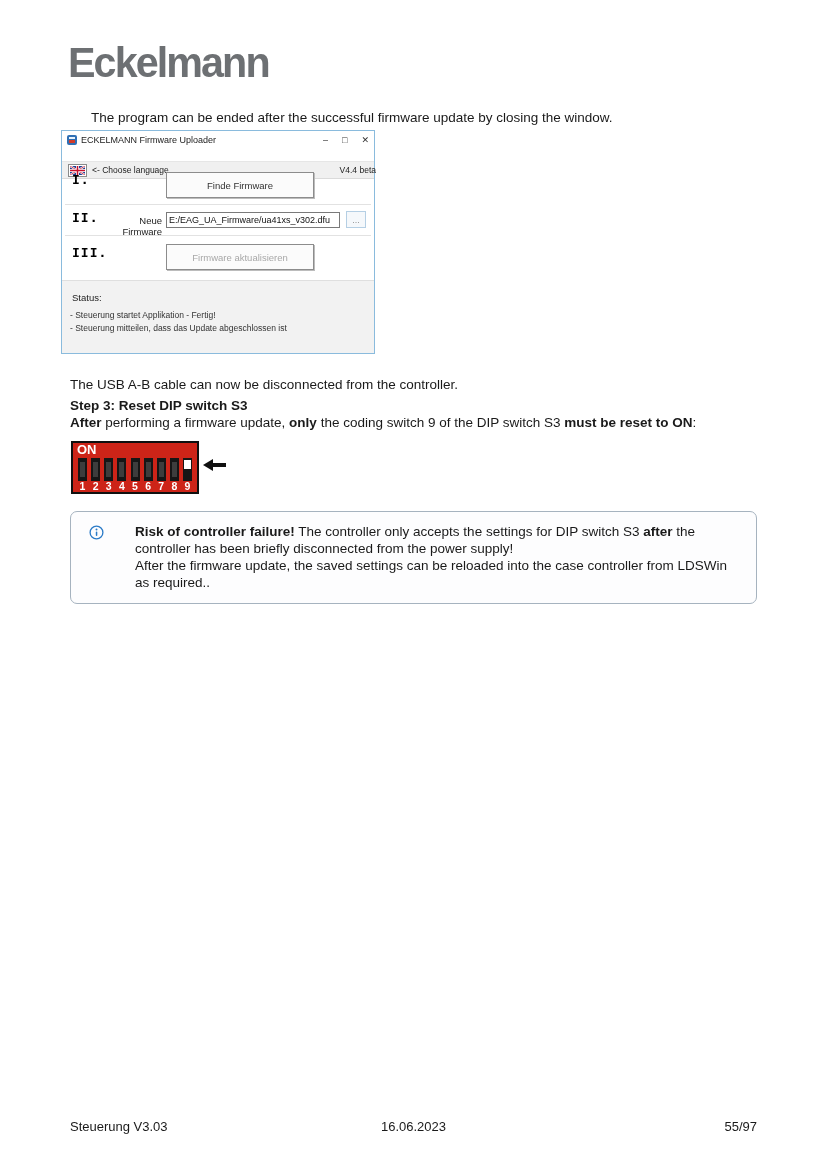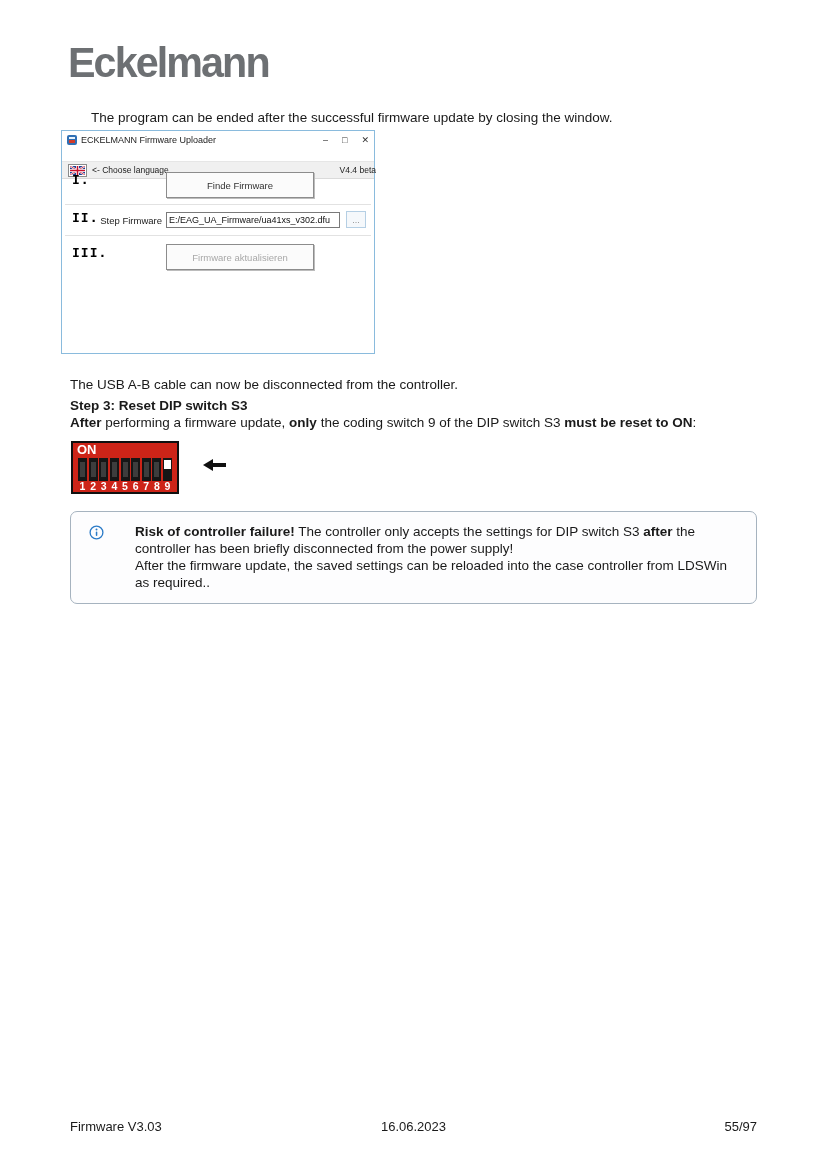--- a/index.html
+++ b/index.html
@@ -45,21 +45,21 @@
   .browse-btn{position:absolute;left:284px;top:44px;width:20px;height:17px;background:#f5f8fb;
               border:1px solid #b5cfe4;box-sizing:border-box;display:flex;align-items:center;
               justify-content:center;font-size:9px;color:#909090;}
   .status{position:absolute;left:0;right:0;top:113px;bottom:0;background:#f2f2f2;
           border-top:1px solid #dfdfdf;}
   .status-heading{position:absolute;left:10px;top:11px;font-size:9.5px;color:#222;}
   .status-line1{position:absolute;left:8px;top:29px;font-size:8.5px;color:#333;white-space:nowrap;}
   .status-line2{position:absolute;left:8px;top:42px;font-size:8.5px;color:#333;white-space:nowrap;}
 
   
-  .dip{position:absolute;left:71px;top:441px;width:108px;height:53px;background:#cd2418;
+  .dip{position:absolute;left:71px;top:441px;width:128px;height:53px;background:#cd2418;
        border:2px solid #101010;box-sizing:border-box;}
   .dip-on{position:absolute;left:4px;top:-1px;font-size:13px;font-weight:bold;color:#fff;}
   .dip-slots{position:absolute;left:5px;right:5px;top:15px;display:flex;justify-content:space-between;}
   .slot{width:9px;height:23px;background:#161616;position:relative;}
   .handle{position:absolute;left:2px;right:2px;top:4px;bottom:4px;background:#3d3d3d;}
   .handle.on{left:1px;right:1px;top:2px;bottom:auto;height:9px;background:#ffffff;}
   .dip-nums{position:absolute;left:5px;right:5px;bottom:0;display:flex;justify-content:space-between;
             color:#fff;font-weight:bold;font-size:10.5px;}
   .dip-nums span{width:9px;text-align:center;}
   .dip-arrow{position:absolute;left:203px;top:459px;width:24px;height:12px;}
@@ -116,29 +116,34 @@
       <span class="langlabel">&lt;- Choose language</span>
       <span class="version">V4.4 beta</span>
     </div>
     <div class="winbody">
       <span class="numeral" style="top:5px">I.</span>
       <div class="wbtn" style="top:5px">Finde Firmware</div>
 
       <div class="sep" style="top:37px"></div>
 
       <span class="numeral" style="top:43px">II.</span>
-      <span class="field-label" style="top:48px">Step Firmware</span>
+      <span class="field-label" style="top:48px">Neue Firmware</span>
       <input class="path-input" value="E:/EAG_UA_Firmware/ua41xs_v302.dfu" style="">
       <div class="browse-btn">...</div>
 
       <div class="sep" style="top:68px"></div>
 
       <span class="numeral" style="top:78px">III.</span>
       <div class="wbtn disabled" style="top:77px">Firmware aktualisieren</div>
 
+      <div class="status">
+        <span class="status-heading">Status:</span>
+        <span class="status-line1">- Steuerung startet Applikation - Fertig!</span>
+        <span class="status-line2">- Steuerung mitteilen, dass das Update abgeschlossen ist</span>
+      </div>
     </div>
   </div>
 
   <p class="bodytext usb-note">The USB A-B cable can now be disconnected from the controller.</p>
 
   <p class="bodytext step3-heading">Step 3: Reset DIP switch S3</p>
 
   <p class="bodytext step3-line"><b>After</b><span> performing a firmware update, </span><b>only</b><span> the coding switch 9 of the DIP switch S3 </span><b>must be reset to ON</b><span>:</span></p>
 
   <div class="dip">
@@ -191,17 +196,17 @@
 
   <div class="infobox">
     <svg class="info-icon" width="15" height="15" viewBox="0 0 15 15">
       <circle cx="7.5" cy="7.5" r="6.4" fill="none" stroke="#2a7ac7" stroke-width="1.3"></circle>
       <circle cx="7.5" cy="4.4" r="1" fill="#2a7ac7"></circle>
       <rect x="6.8" y="6.4" width="1.5" height="4.6" rx="0.7" fill="#2a7ac7"></rect>
     </svg>
     <p class="info-text"><b>Risk of controller failure!</b><span> The controller only accepts the settings for DIP switch S3 </span><b>after</b><span> the controller has been briefly disconnected from the power supply!</span><br><span>After the firmware update, the saved settings can be reloaded into the case controller from LDSWin as required..</span></p>
   </div>
 
-  <span class="footer-left">Firmware V3.03</span>
+  <span class="footer-left">Steuerung V3.03</span>
   <span class="footer-center">16.06.2023</span>
   <span class="footer-right">55/97</span>
 
 </div>
 
 </body></html>

